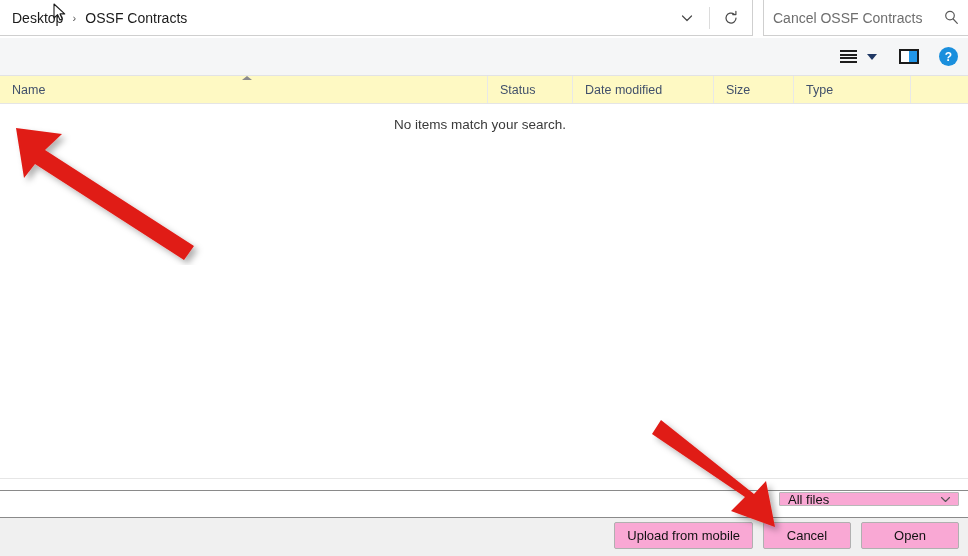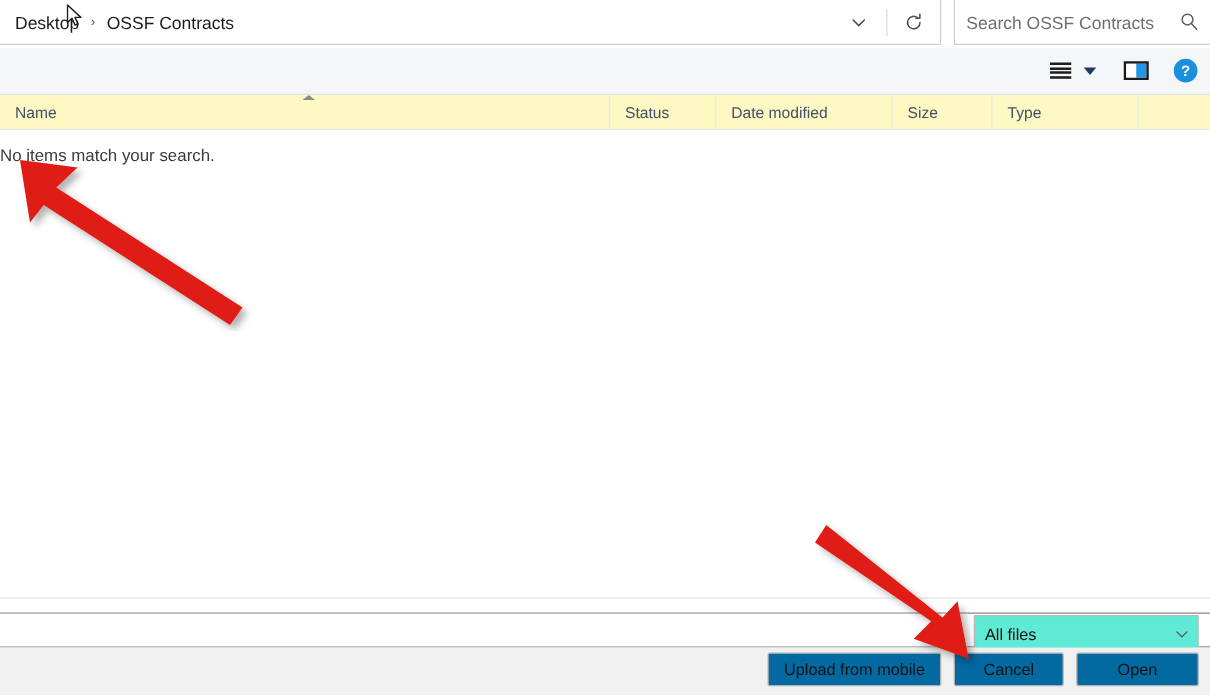--- a/index.html
+++ b/index.html
@@ -219,21 +219,21 @@
     left: 0; top: 104px;
     width: 968px;
     height: 374px;
     background: #ffffff;
   }
   .empty-msg {
     position: absolute;
     left: 0;
     top: 13px;
     width: 960px;
-    text-align: left;
+    text-align: center;
     color: #3a3a3a;
     font-size: 13.5px;
   }
 
   
   .sep-line {
     position: absolute;
     left: 0; top: 478px;
     width: 968px;
     height: 1px;
@@ -260,24 +260,24 @@
     font-family: "Liberation Sans", sans-serif;
     font-size: 13px;
     color: #1a1a1a;
     padding: 0 6px;
     box-sizing: border-box;
   }
   .filetype-select {
     position: absolute;
     left: 779px; top: 492px;
     width: 180px;
-    height: 31px;
+    height: 14px;
     box-sizing: border-box;
     border: 1px solid #b8b8b8;
-    background: #5eead4;
+    background: #f9a8d4;
     display: flex;
     align-items: center;
     border-radius: 1px;
   }
   .filetype-label {
     flex: 1 1 auto;
     padding-left: 8px;
     font-size: 13px;
     color: #111;
     white-space: nowrap;
@@ -301,21 +301,21 @@
     right: 9px; top: 4px;
     display: flex;
     gap: 10px;
   }
   .dlg-btn {
     height: 27px;
     min-width: 88px;
     box-sizing: border-box;
     border: 1px solid #b0b0b0;
     border-radius: 2px;
-    background: #0369a1;
+    background: #f9a8d4;
     font-family: "Liberation Sans", sans-serif;
     font-size: 13px;
     color: #121212;
     display: flex;
     align-items: center;
     justify-content: center;
     padding: 0 12px;
     white-space: nowrap;
   }
 
@@ -359,21 +359,21 @@
 
     <div class="addr-refresh">
       <svg width="16" height="16" viewBox="0 0 16 16">
         <path d="M13 8 A5 5 0 1 1 11.2 4.2" fill="none" stroke="#4a4a4a" stroke-width="1.2" stroke-linecap="round"></path>
         <path d="M12.9 1.4 L12.9 4.6 L9.7 4.6" fill="none" stroke="#4a4a4a" stroke-width="1.2" stroke-linecap="round" stroke-linejoin="round"></path>
       </svg>
     </div>
   </div>
 
   <div class="search-box">
-    <div class="search-text">Search OSSF Contracts</div>
+    <div class="search-text">Cancel OSSF Contracts</div>
     <div class="search-icon-wrap">
       <svg width="17" height="17" viewBox="0 0 17 17">
         <circle cx="7" cy="6.6" r="4.3" fill="none" stroke="#5a5a5a" stroke-width="1.2"></circle>
         <line x1="10.2" y1="10" x2="14.3" y2="14.4" stroke="#5a5a5a" stroke-width="1.2" stroke-linecap="round"></line>
       </svg>
     </div>
   </div>
 </div>
 
 <div class="toolbar">

